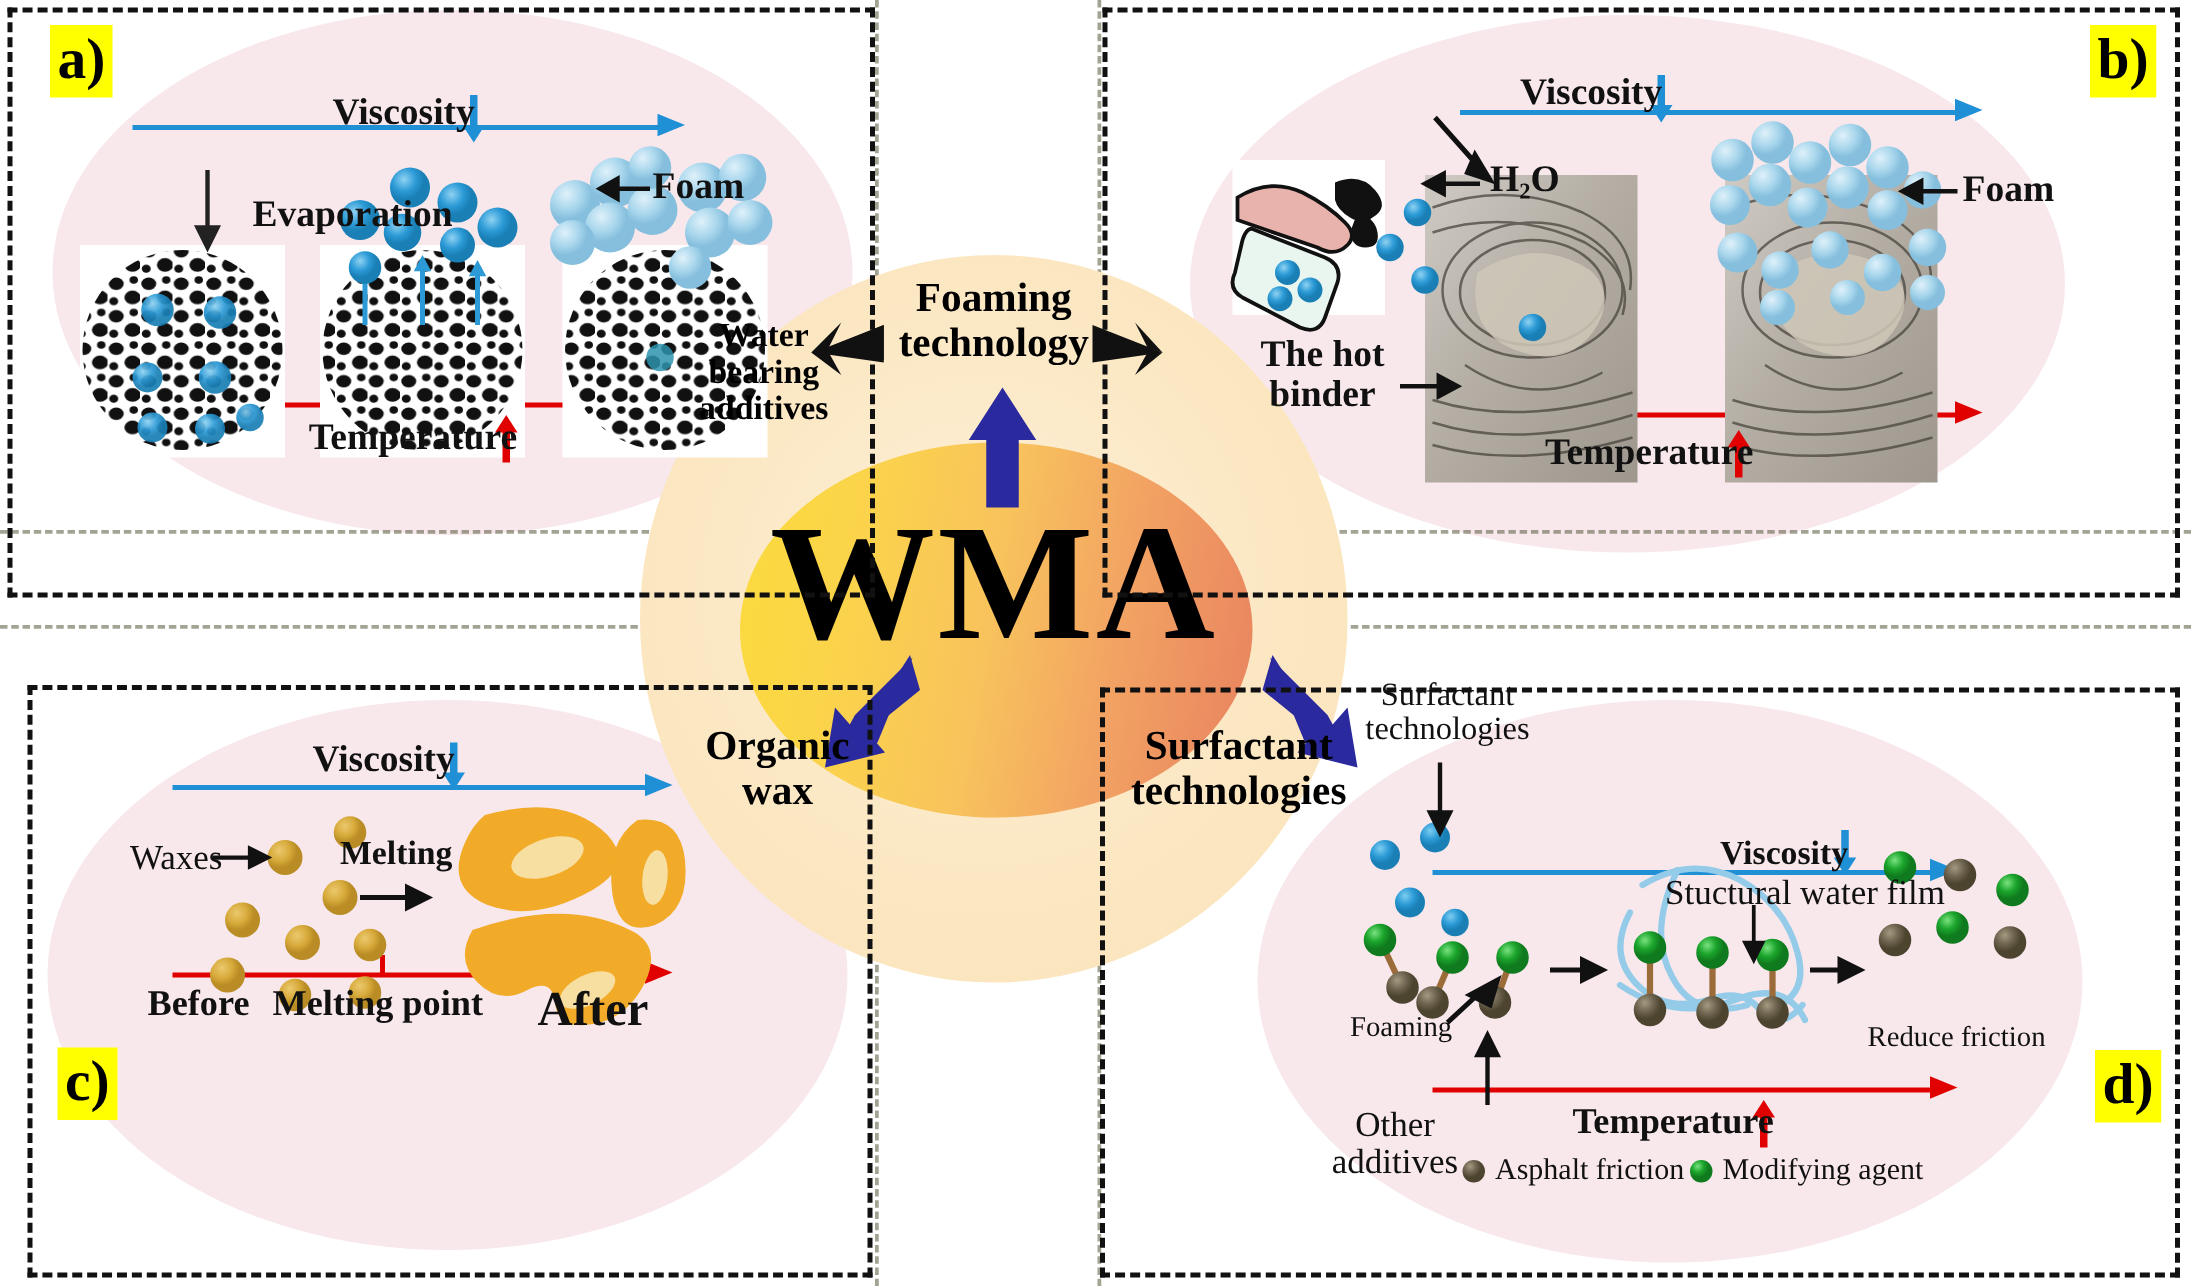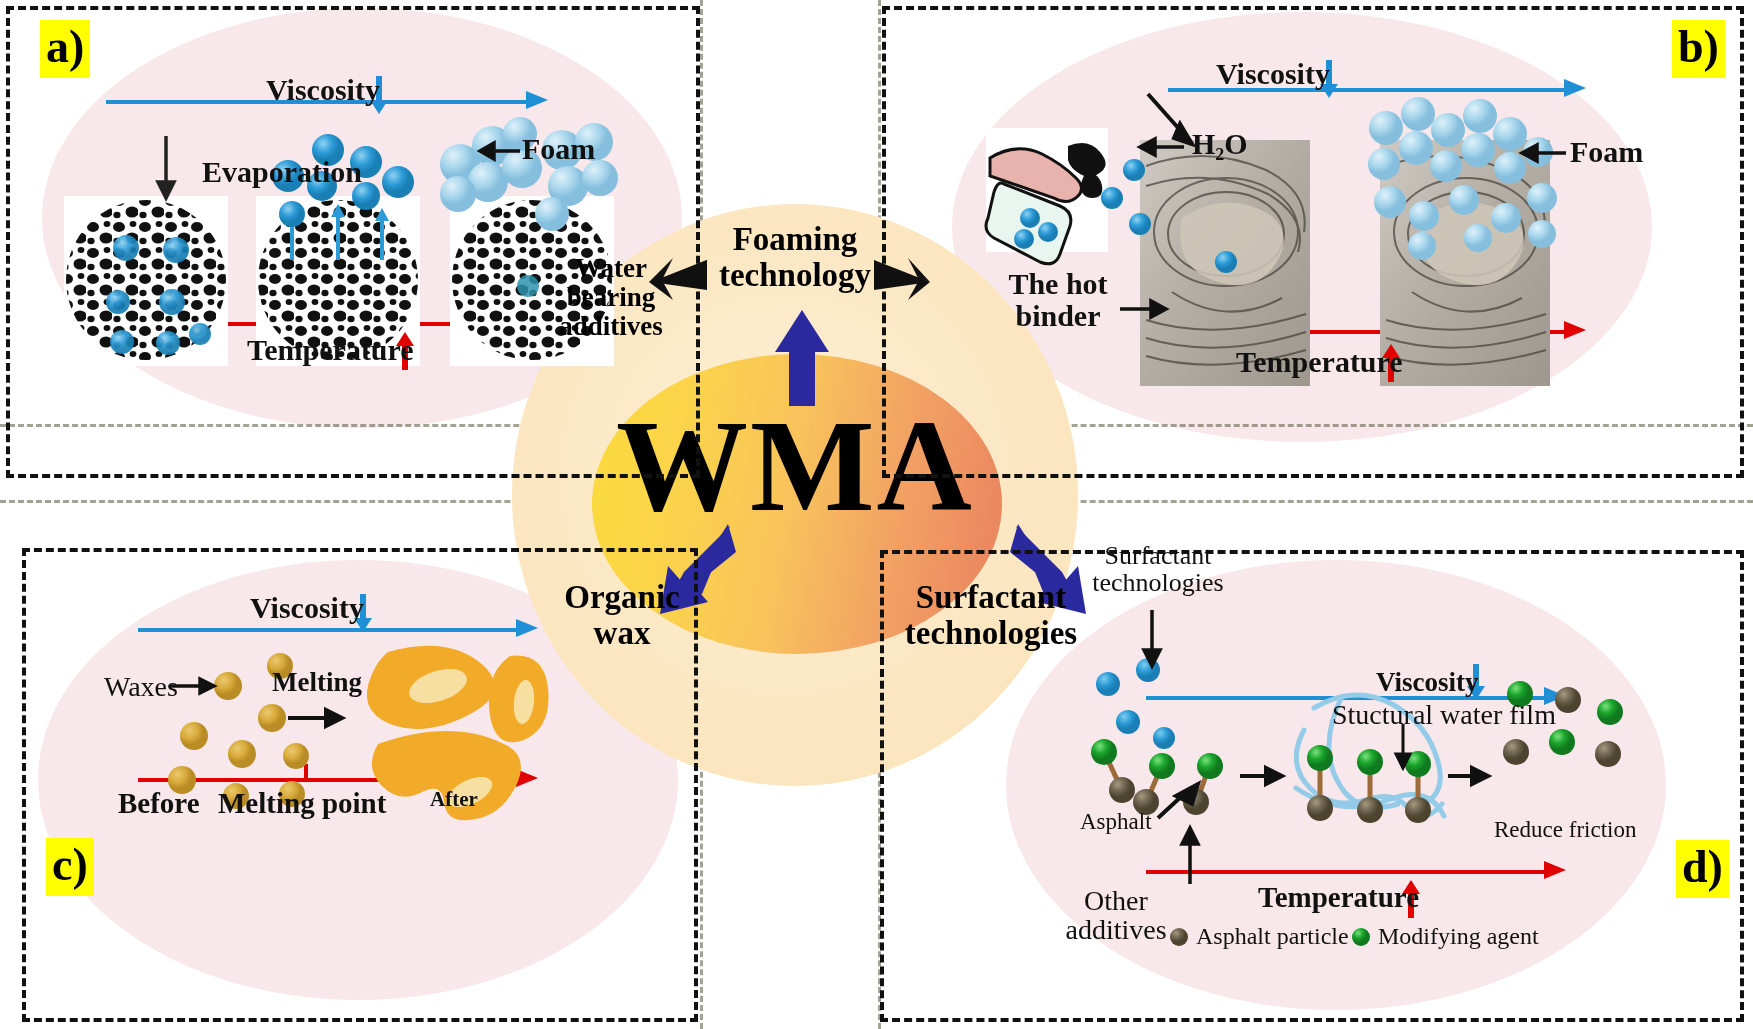--- a/index.html
+++ b/index.html
@@ -350,21 +350,21 @@
 
   <div class="axis" style="left:138px;top:778px;width:400px;">
     <div class="axis-line red" style="left:0;top:0;width:382px;"></div>
     <svg style="position:absolute;left:378px;top:-9px" width="26" height="20">
         <path d="M0 0 L22 9 L0 18 Z" fill="#e00000"></path>
       </svg>
     <div style="position:absolute;left:166px;top:-14px;width:4px;height:16px;background:#e00000;"></div>
   </div>
   <div class="t tb" style="left:118px;top:788px;font-size:29px;">Before</div>
   <div class="t tb" style="left:218px;top:788px;font-size:29px;">Melting point</div>
-  <div class="t tb" style="left:430px;top:788px;font-size:21px;">After</div>
+  <div class="t tb" style="left:430px;top:788px;font-size:39px;">After</div>
 
   <svg class="z" style="left:1090px;top:660px;" width="420" height="200">
     <defs>
       <radialGradient id="gg" cx="34%" cy="28%">
         <stop offset="0%" stop-color="#79e27f"></stop>
           <stop offset="55%" stop-color="#1ba52c"></stop>
         <stop offset="100%" stop-color="#107a1e"></stop>
       </radialGradient>
       <radialGradient id="bb" cx="34%" cy="28%">
         <stop offset="0%" stop-color="#a59a80"></stop>
@@ -436,21 +436,21 @@
     <path d="M7 0 h6 v22 h6 L10 36 L1 22 h6 z" fill="#1f8fd6"></path>
     </svg>
   <div class="t" style="left:1086px;top:542px;width:144px;font-size:26px;text-align:center;">Surfactant technologies</div>
   <svg class="z" style="left:1142px;top:610px" width="22" height="58">
     <path d="M10 0 v40 M10 56 l-8 -16 h16 z" stroke="#111" stroke-width="3.5" fill="#111"></path>
     </svg>
   <div class="t" style="left:1332px;top:700px;font-size:28px;">Stuctural water film</div>
   <svg class="z" style="left:1394px;top:724px" width="20" height="46">
     <path d="M9 0 v30 M9 44 l-7 -14 h14 z" stroke="#111" stroke-width="3" fill="#111"></path>
     </svg>
-  <div class="t" style="left:1080px;top:810px;font-size:23px;">Asphalt</div>
+  <div class="t" style="left:1080px;top:810px;font-size:23px;">Foaming</div>
   <svg class="z" style="left:1158px;top:782px" width="46" height="40">
     <path d="M0 36 L26 12 M40 2 l-6 20 l-16 -8 z" stroke="#111" stroke-width="4" fill="#111"></path>
     </svg>
   <div class="t" style="left:1494px;top:818px;font-size:23px;text-align:center;">Reduce friction</div>
 
   <div class="axis" style="left:1146px;top:870px;width:420px;">
     <div class="axis-line red" style="left:0;top:0;width:402px;"></div>
     <svg style="position:absolute;left:398px;top:-9px" width="26" height="20">
         <path d="M0 0 L22 9 L0 18 Z" fill="#e00000"></path>
       </svg>
@@ -460,21 +460,21 @@
     <path d="M8 40 h6 V16 h6 L11 2 L2 16 h6 z" fill="#e00000"></path>
     </svg>
   <div class="t" style="left:1064px;top:886px;width:104px;font-size:28px;text-align:center;">Other additives</div>
   <svg class="z" style="left:1180px;top:828px" width="22" height="58">
     <path d="M10 56 V14 M10 0 l-8 16 h16 z" stroke="#111" stroke-width="3.5" fill="#111"></path>
     </svg>
 
   <svg class="z" style="left:1170px;top:928px" width="18" height="18">
     <circle cx="9" cy="9" r="9" fill="url(#bb)"></circle>
     </svg>
-  <div class="t" style="left:1196px;top:924px;font-size:24px;">Asphalt particle</div>
+  <div class="t" style="left:1196px;top:924px;font-size:24px;">Asphalt friction</div>
   <svg class="z" style="left:1352px;top:928px" width="18" height="18">
     <circle cx="9" cy="9" r="9" fill="url(#gg)"></circle>
     </svg>
   <div class="t" style="left:1378px;top:924px;font-size:24px;">Modifying agent</div>
 
   <div class="cross cross-v" style="left:700px;top:0;height:1029px;"></div>
   <div class="cross cross-v" style="left:878px;top:0;height:1029px;"></div>
   <div class="cross cross-h" style="left:0;top:424px;width:1753px;"></div>
   <div class="cross cross-h" style="left:0;top:500px;width:1753px;"></div>
 

